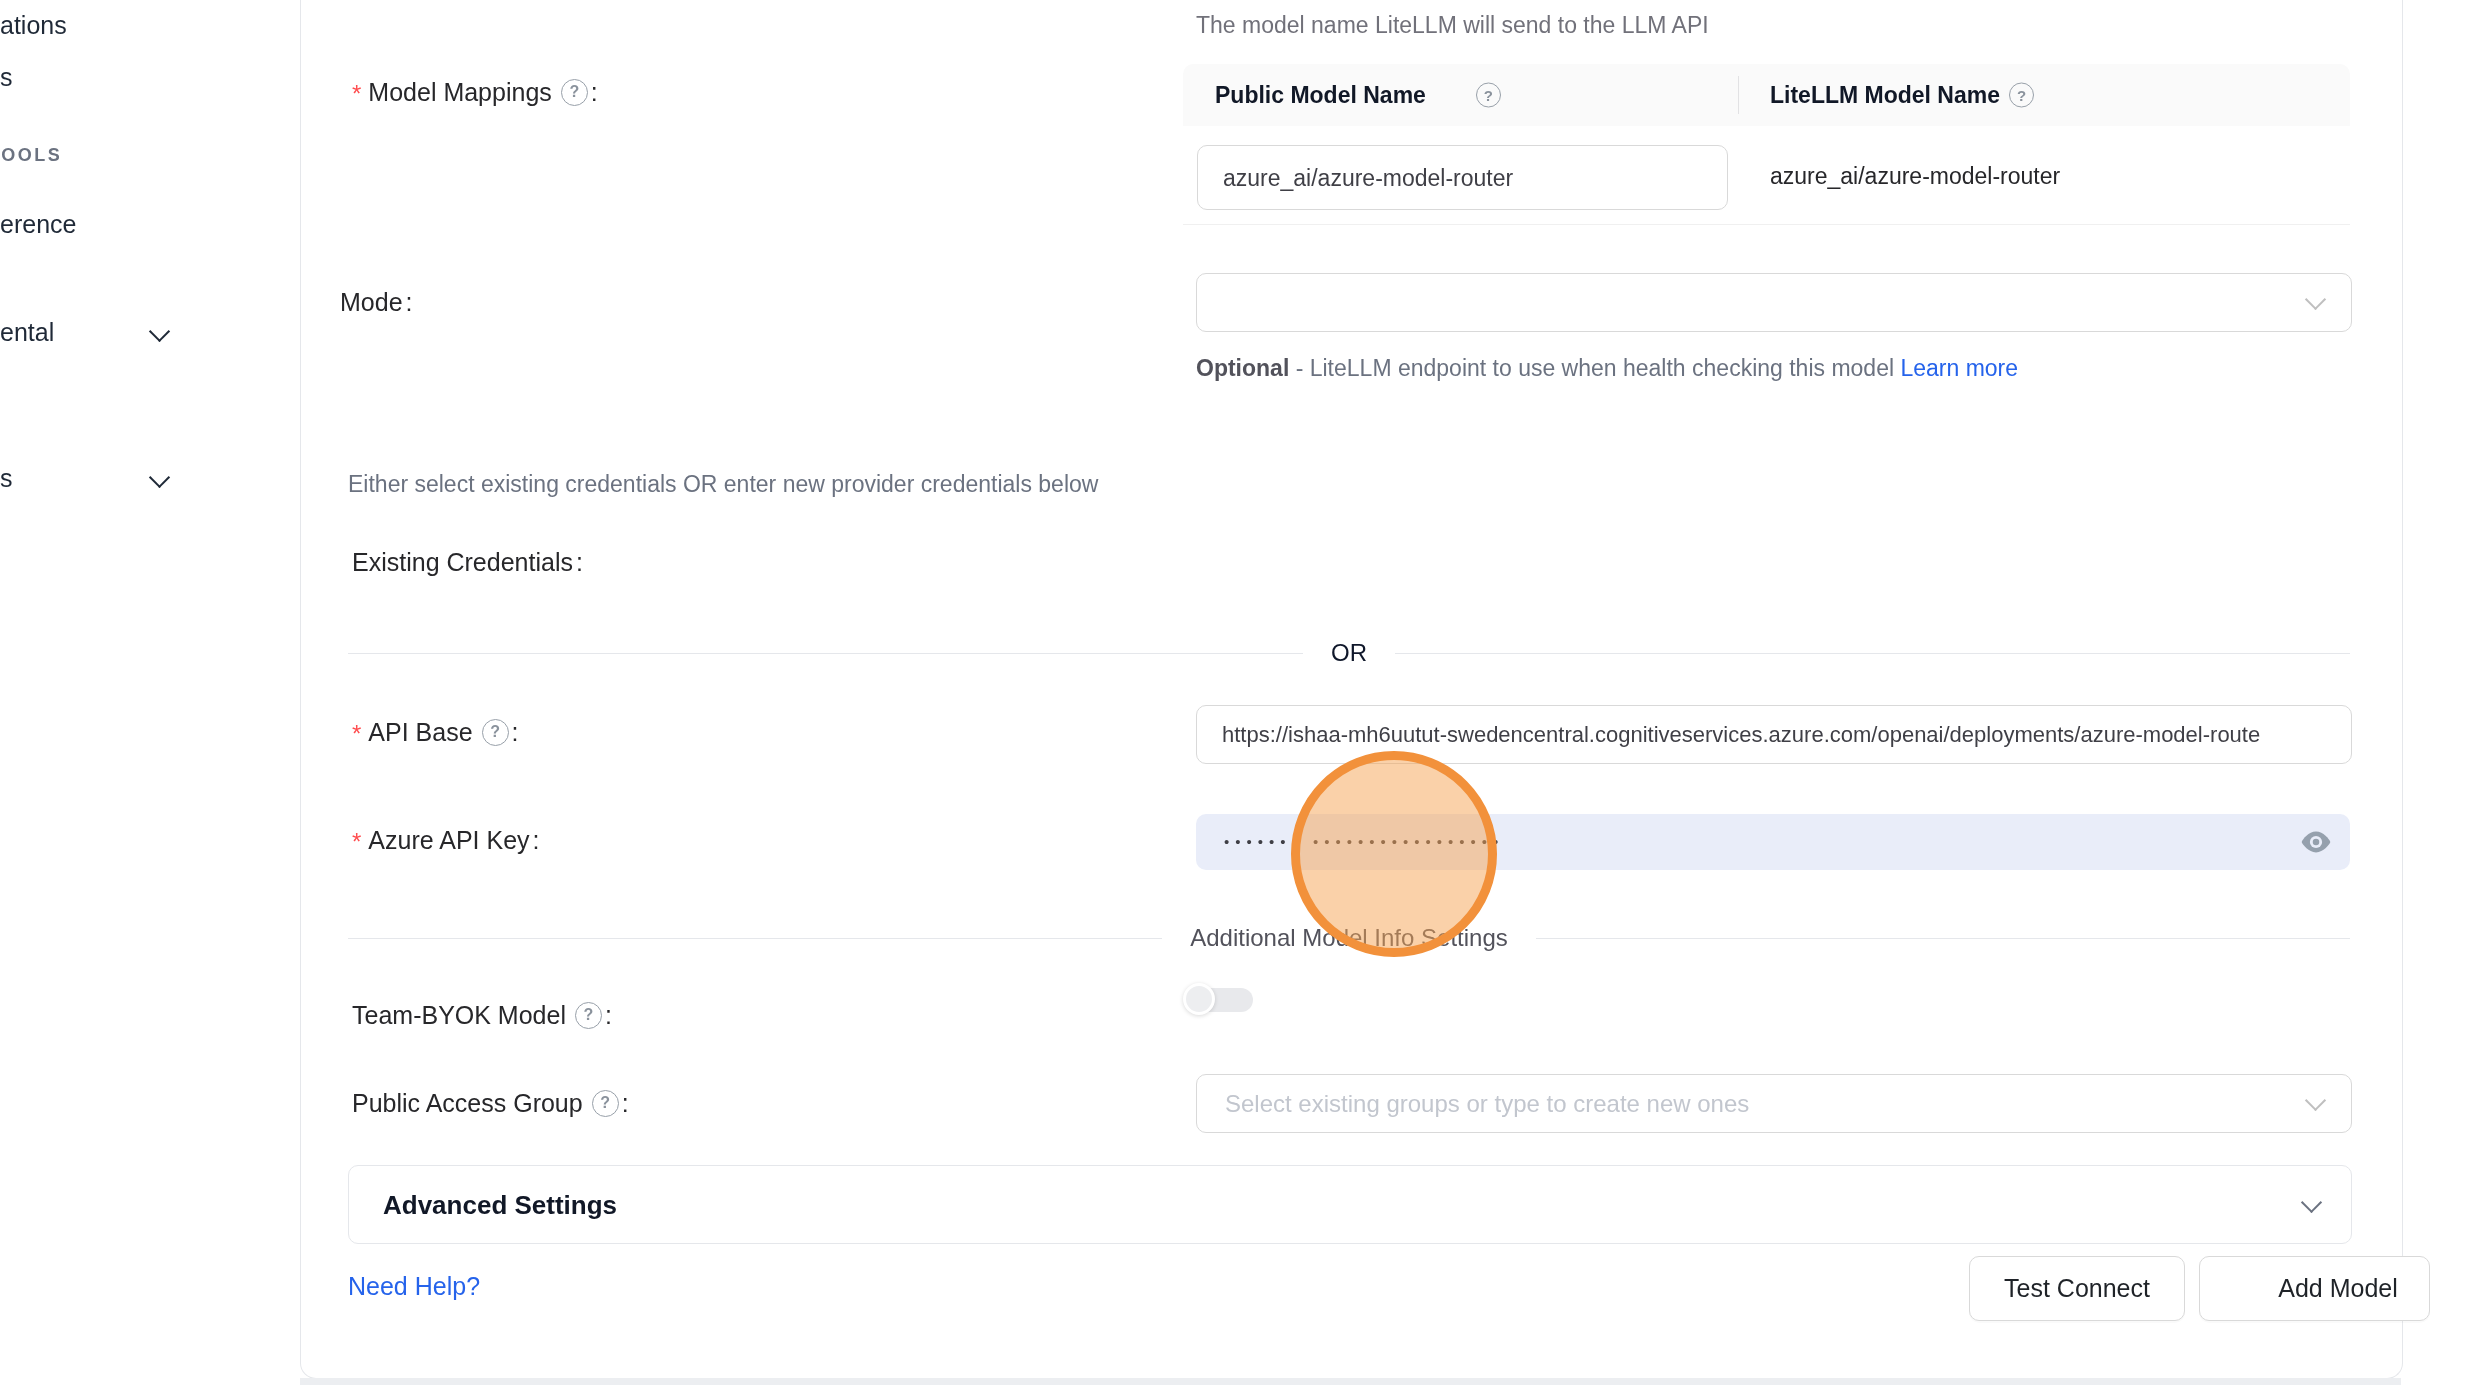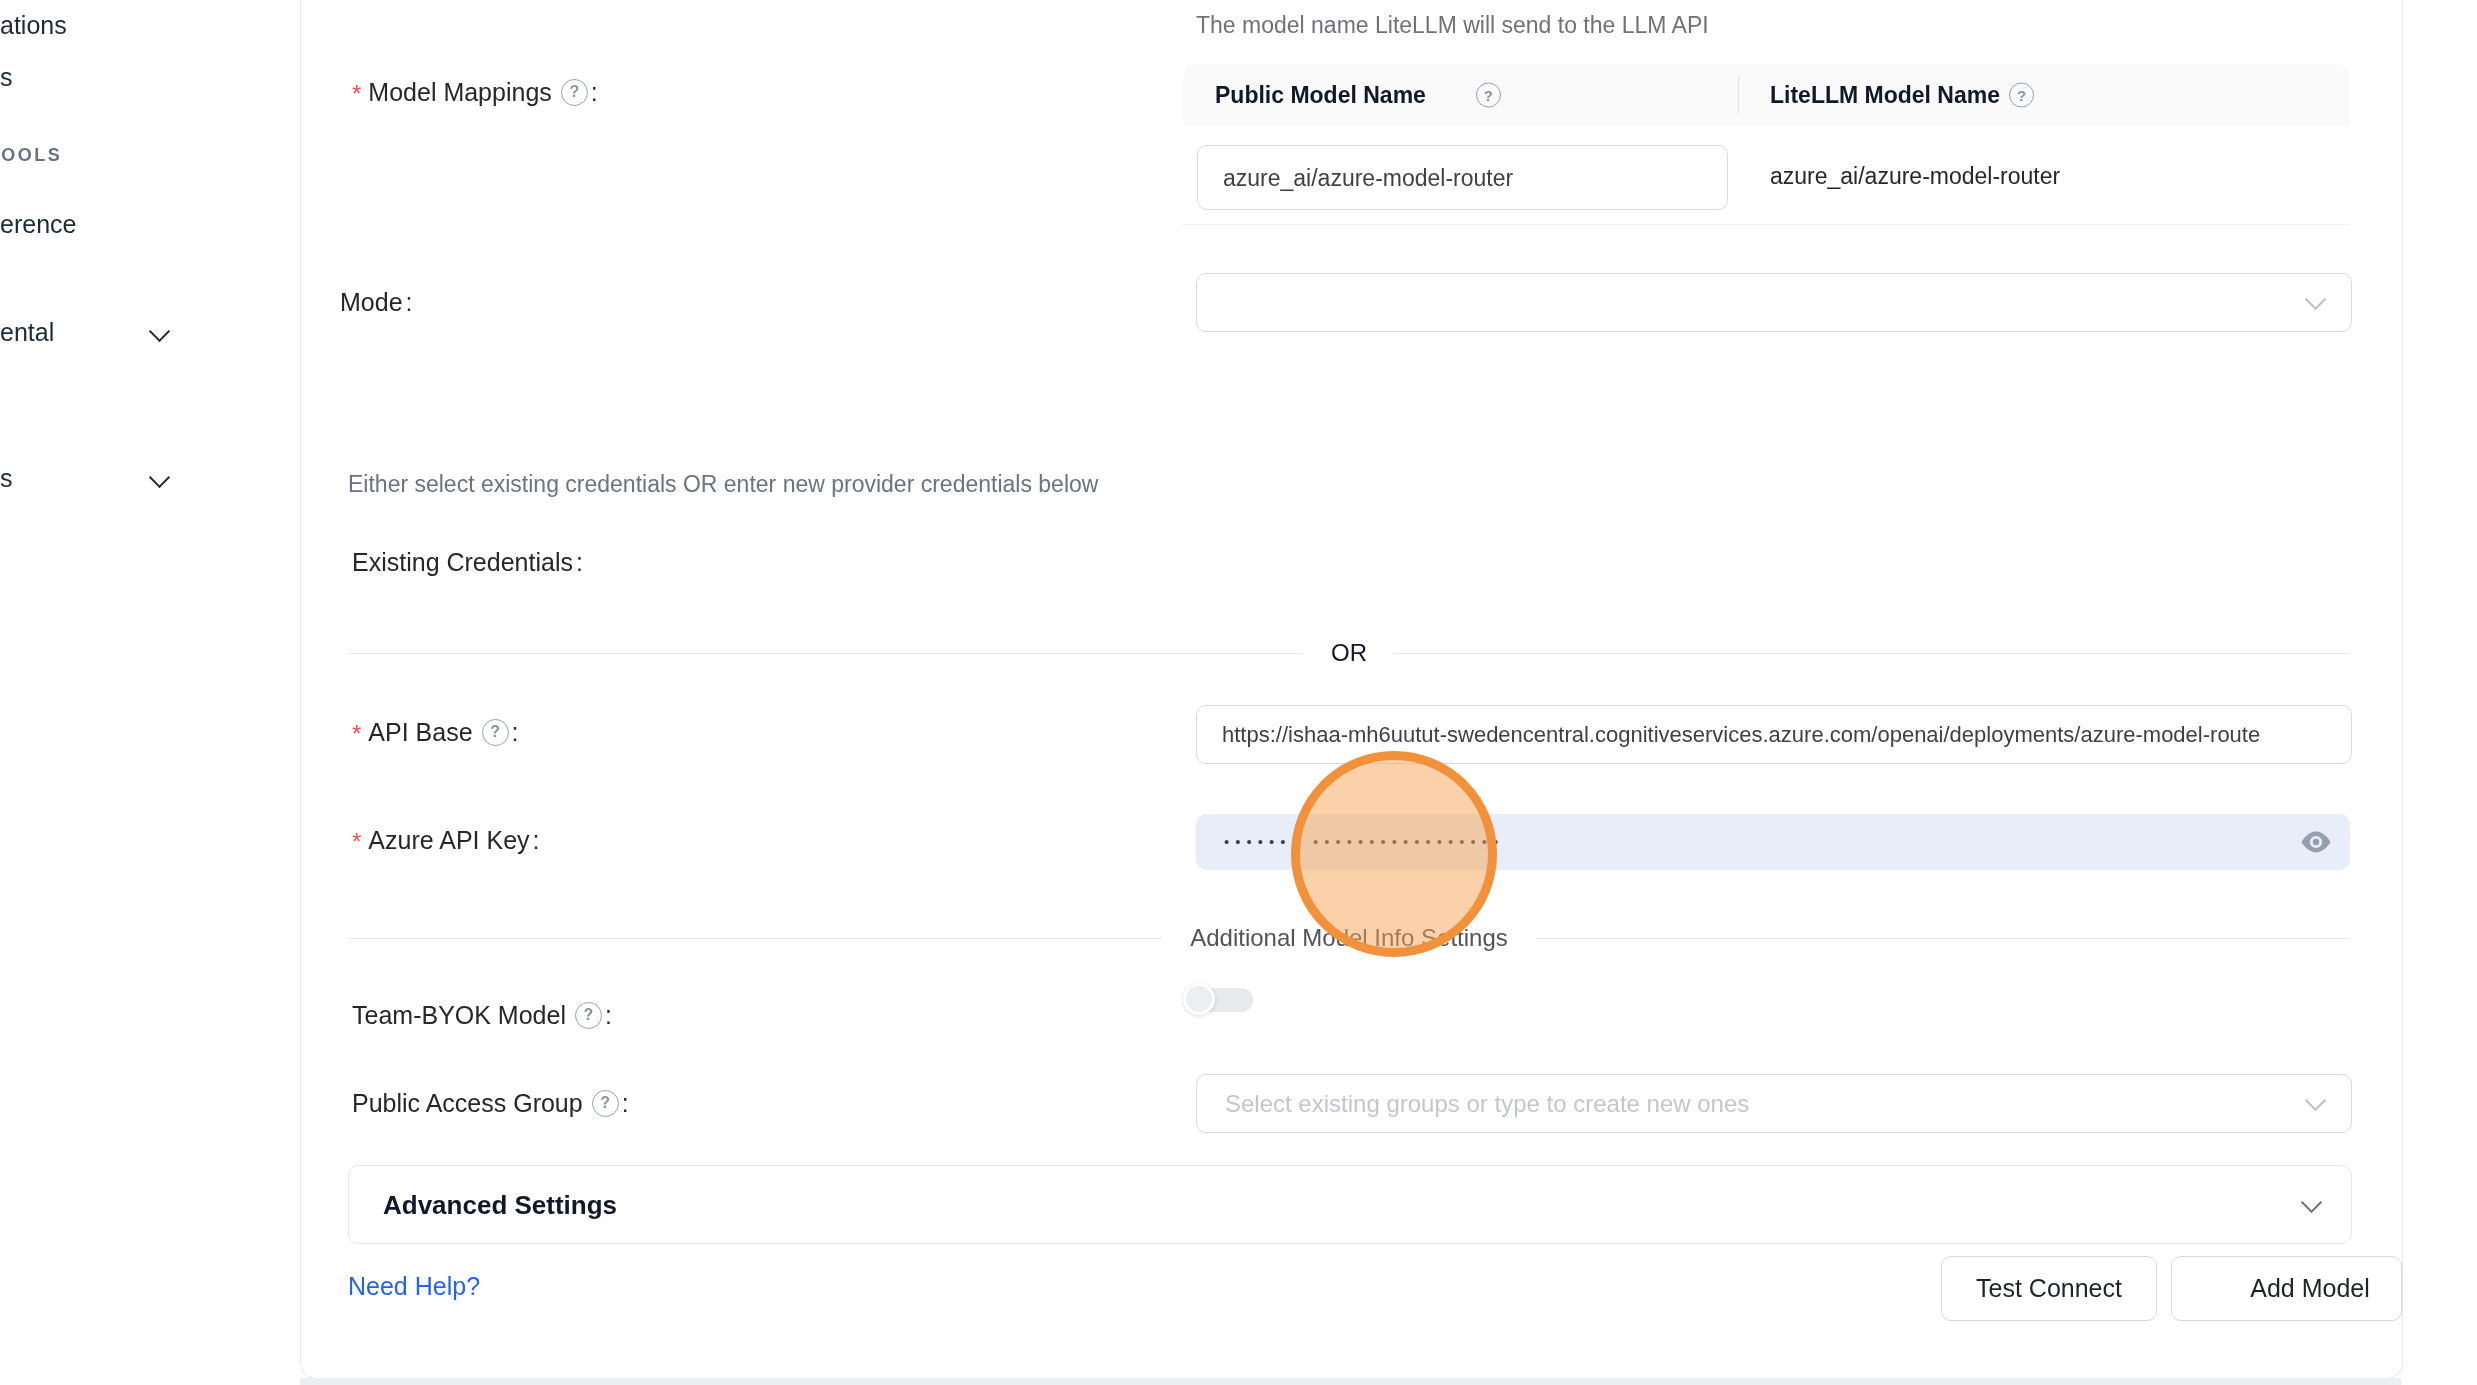--- a/index.html
+++ b/index.html
@@ -59,21 +59,21 @@
                 border:3px solid #fff;box-shadow:0 1px 4px rgba(0,0,0,.15);}
 
   
   .adv-panel{position:absolute;border:1px solid #e5e7eb;border-radius:10px;background:#fff;}
   .adv-label{position:absolute;left:34px;top:50%;transform:translateY(-50%);font-size:26px;font-weight:700;color:#111827;white-space:nowrap;}
   .adv-arrow{position:absolute;right:32px;top:50%;width:13px;height:13px;margin-top:-10px;
              border-right:2.5px solid #6b7280;border-bottom:2.5px solid #6b7280;transform:rotate(45deg);}
   .link{font-size:25px;color:#2563eb;white-space:nowrap;cursor:pointer;}
   .btn{position:absolute;display:flex;align-items:center;justify-content:center;background:#fff;
        border:1px solid #d9d9d9;border-radius:10px;font-size:25px;color:#1f2328;cursor:pointer;
-       box-shadow:0 2px 0 rgba(0,0,0,0.02);white-space:nowrap;}
+       box-shadow:0 2px 0 rgba(0,0,0,0.02);white-space:nowrap;margin-left:28px;}
 
   
   .mode-hint{position:absolute;width:830px;font-size:23px;line-height:40px;color:#6b7280;}
   .mode-hint .bold{font-weight:700;color:#52525b;}
   .mode-hint .lnk{color:#2563eb;cursor:pointer;}
 
   
   .click-ring{position:absolute;width:188px;height:188px;border-radius:50%;
               border:9px solid #f2913b;background:rgba(246,163,83,0.5);z-index:6;}
 </style>
@@ -123,20 +123,23 @@
   <div class="tbl-row-sep" style="left:1183px;top:224px;width:1167px;"></div>
 
   <div class="abs flabel" style="left:340px;top:284px;">
     <span>Mode</span>
     <span class="colon">:</span>
   </div>
   <div class="selectbox" style="left:1196px;top:273px;width:1154px;height:57px;">
     <span class="sel-text"></span>
     <span class="sel-arrow"></span>
   </div>
+  <div class="mode-hint" style="left:1196px;top:348px;">
+    <span class="bold">Optional</span><span> - LiteLLM endpoint to use when health checking this model </span><span class="lnk">Learn more</span>
+  </div>
 
   <div class="abs hint" style="left:348px;top:469px;color:#6b7280;">Either select existing credentials OR enter new provider credentials below</div>
 
   <div class="abs flabel" style="left:352px;top:544px;">
     <span>Existing Credentials</span>
     <span class="colon">:</span>
   </div>
 
   <div class="text-divider" style="left:348px;top:641px;width:2002px;">
     <span class="dline"></span>

